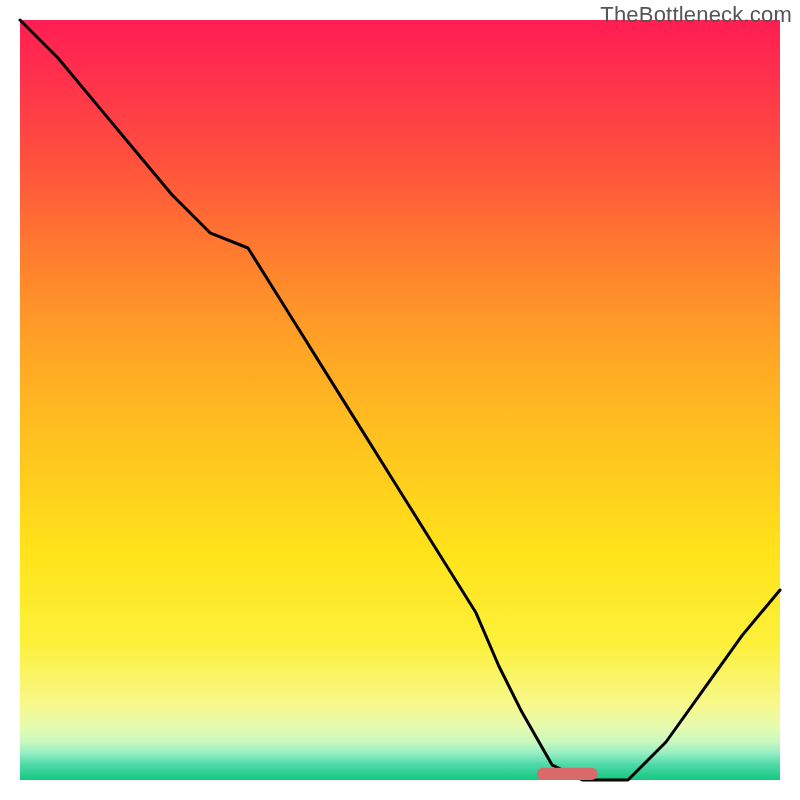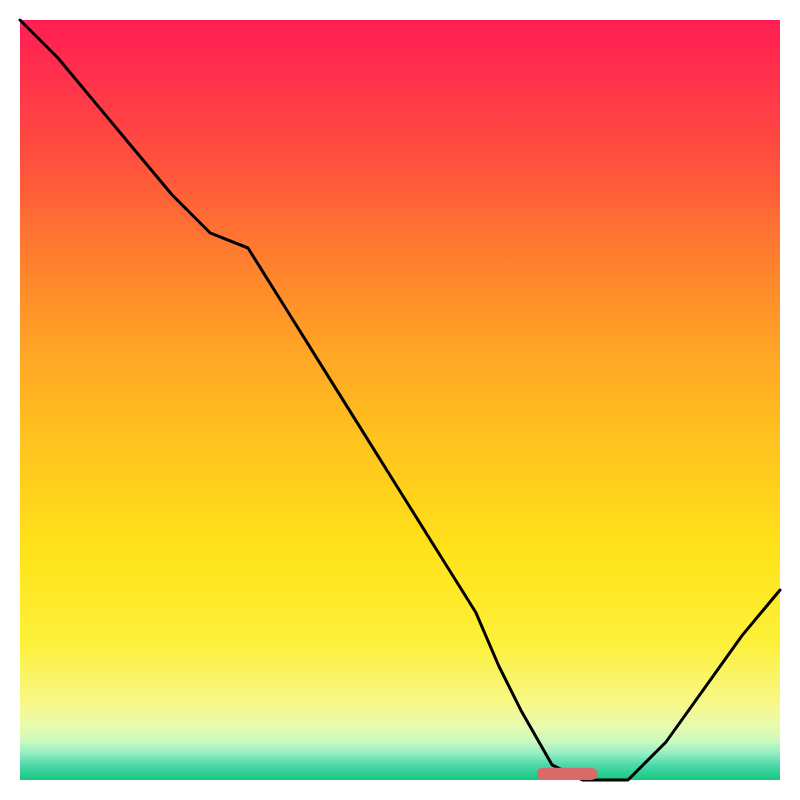--- a/index.html
+++ b/index.html
@@ -66,20 +66,21 @@
     stroke: #000000;
     stroke-width: 3;
     stroke-linecap: round;
     stroke-linejoin: round;
   }
 </style>
 </head>
 <body>
 
 <div class="wrap">
+  <div class="watermark">TheBottleneck.com</div>
 
   <div class="plot">
     <svg viewBox="0 0 760 760">
       <path class="curve" d="M0.0 0.0 L38.0 38.0 L76.0 83.6 L114.0 129.2 L152.0 174.8 L190.0 212.8 L228.0 228.0 L266.0 288.8 L304.0 349.6 L342.0 410.4 L380.0 471.2 L418.0 532.0 L456.0 592.8 L478.8 646.0 L501.6 691.6 L532.0 744.8 L562.4 760.0 L592.8 760.0 L608.0 760.0 L646.0 722.0 L684.0 668.8 L722.0 615.6 L760.0 570.0"></path>
       <rect class="marker" rx="6.1" ry="6.1" x="516.8" y="747.8" width="60.8" height="12.2"></rect>
     </svg>
   </div>
 </div>
 
 </body></html>

